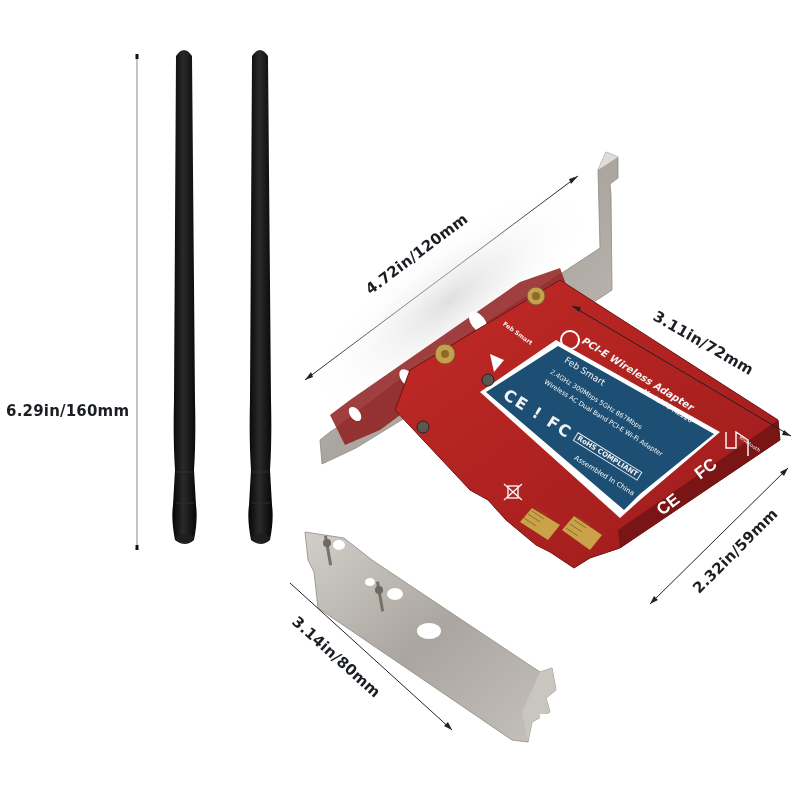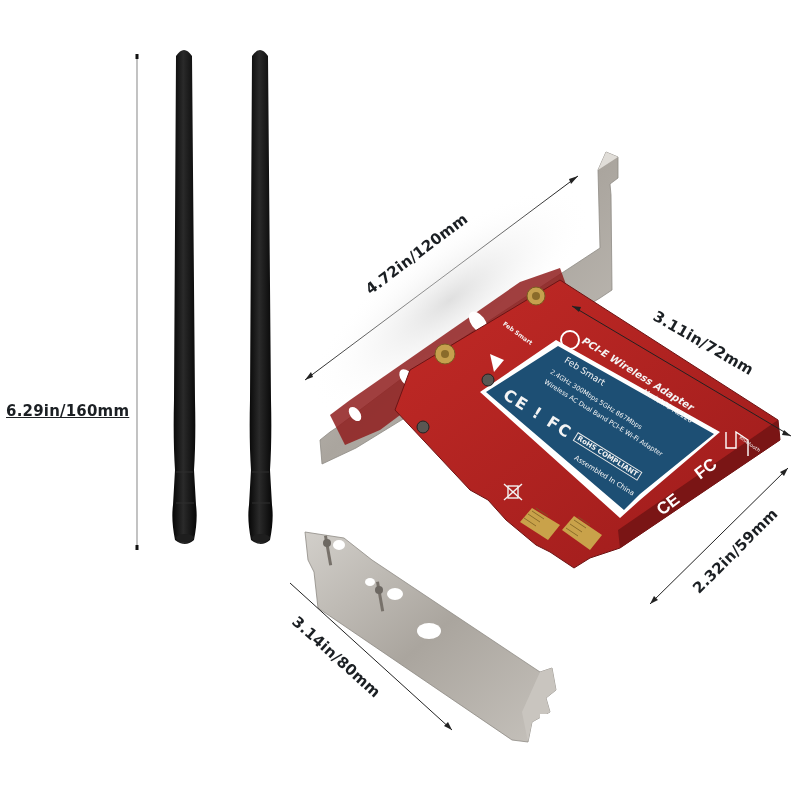--- a/index.html
+++ b/index.html
@@ -166,19 +166,19 @@
   <div class="card-text" style="left:577px; top:454px; font-size:7px; transform: rotate(32deg);">Assembled In China</div>
   <div class="card-text" style="left:510px; top:385px; font-size:16px; font-weight:bold; letter-spacing:2px; transform: rotate(32deg);">
     <span>CE</span>
     <span>!</span>
     <span>FC</span>
   </div>
   <div class="card-text" style="left:578px; top:432px; font-size:7px; font-weight:bold; border:1px solid #e8e8e8; padding:0 2px; transform: rotate(32deg);">RoHS COMPLIANT</div>
   <div class="card-text" style="left:506px; top:320px; font-size:6px; font-weight:bold; transform: rotate(36deg);">Feb Smart</div>
   <div class="card-text" style="left:742px; top:434px; font-size:5px; transform: rotate(36deg);">Bluetooth</div>
 
-  <div class="dim-label" style="left:6px; top:402px;text-decoration:underline;">6.29in/160mm</div>
+  <div class="dim-label" style="left:6px; top:402px;">6.29in/160mm</div>
   <div class="dim-label" style="left:355px; top:245px; transform: rotate(-37deg);">4.72in/120mm</div>
   <div class="dim-label" style="left:647px; top:334px; transform: rotate(30deg);">3.11in/72mm</div>
   <div class="dim-label" style="left:679px; top:542px; transform: rotate(-45deg);">2.32in/59mm</div>
   <div class="dim-label" style="left:280px; top:648px; transform: rotate(42deg);">3.14in/80mm</div>
 
 </div>
 
 </body></html>

